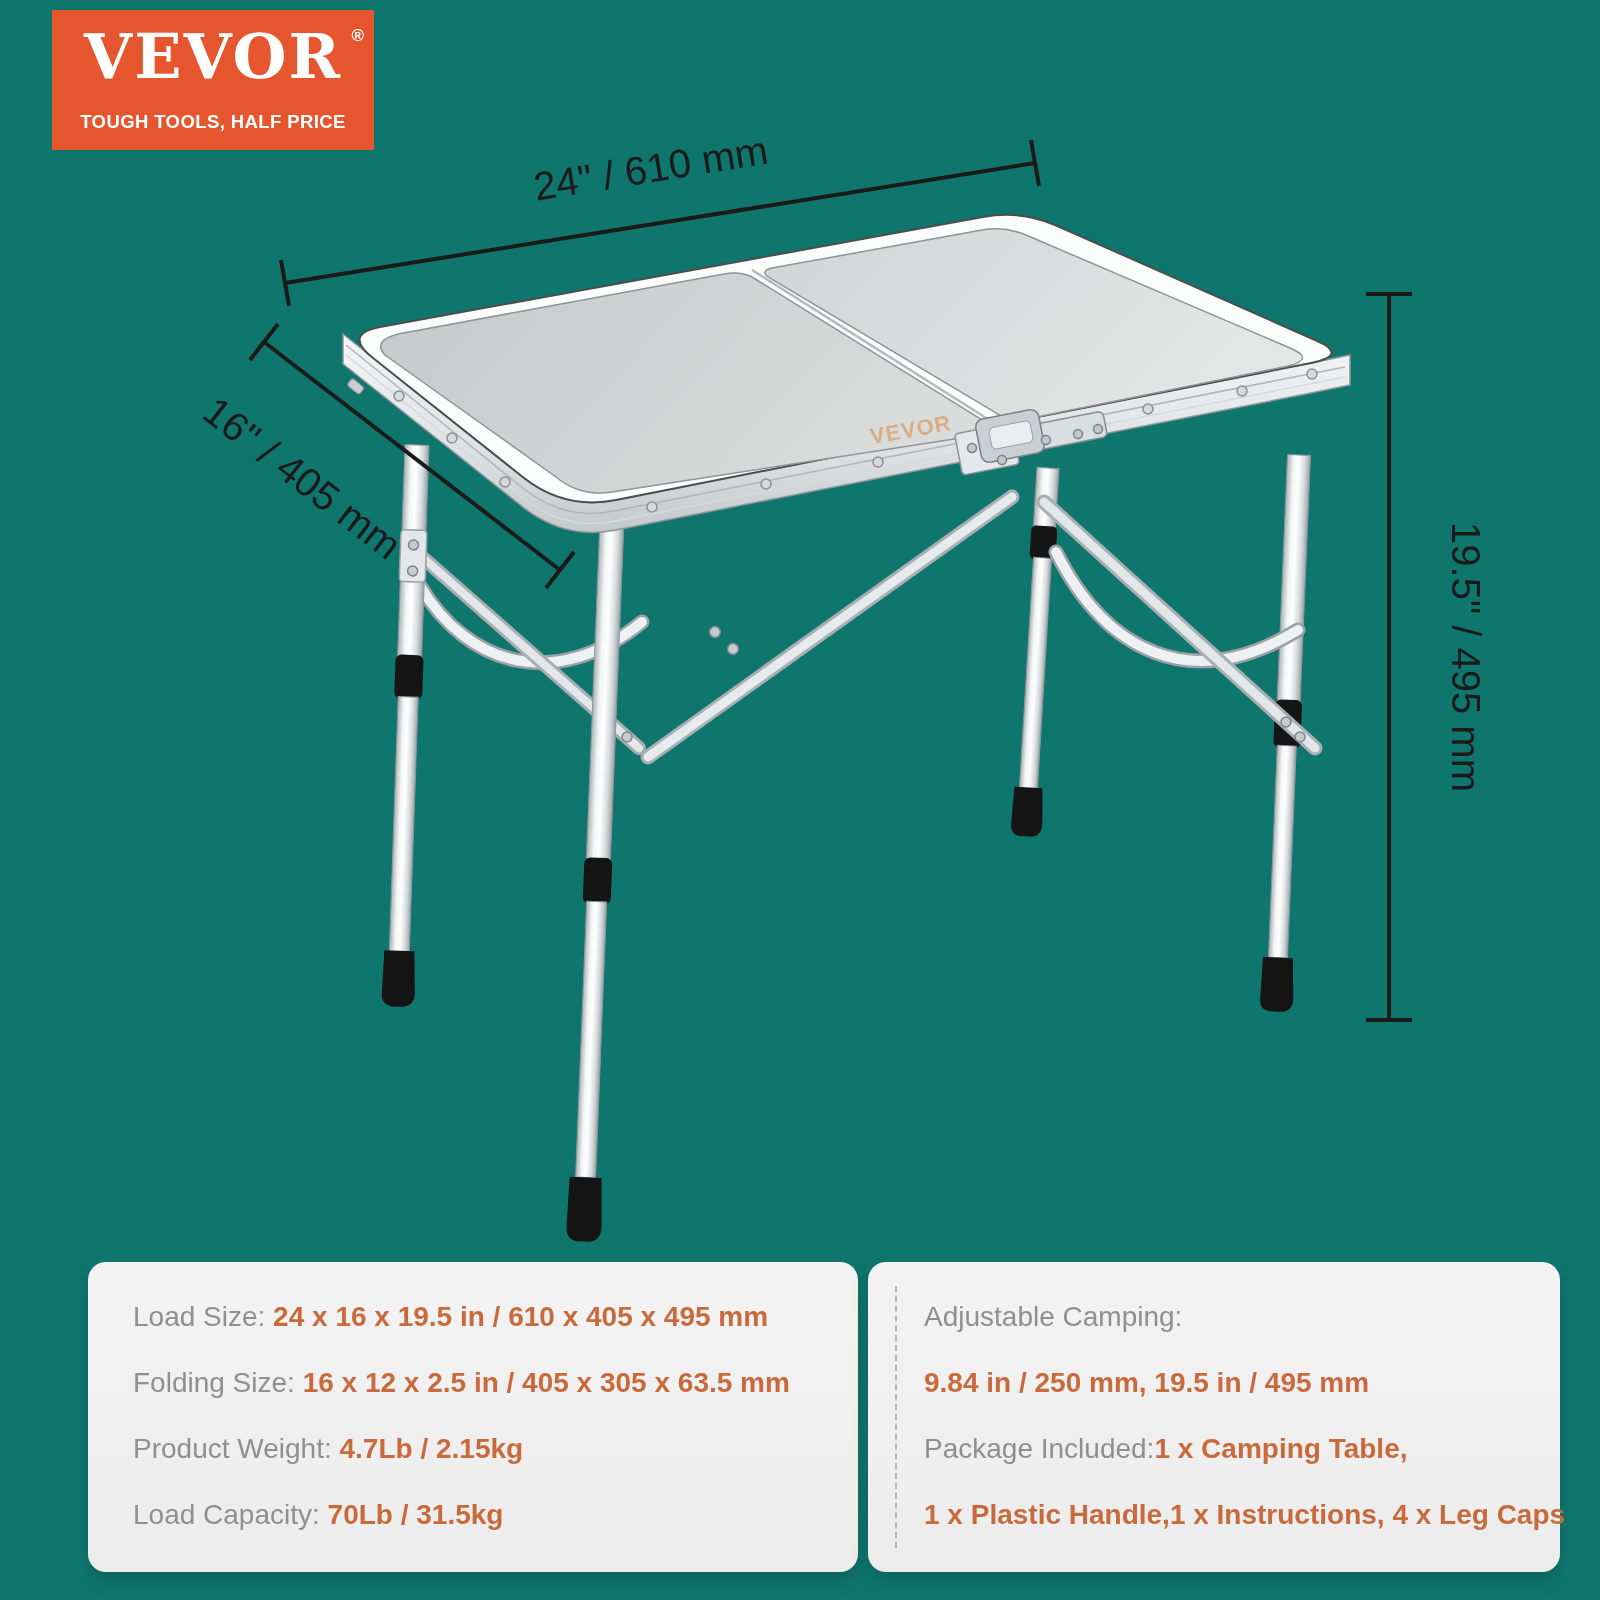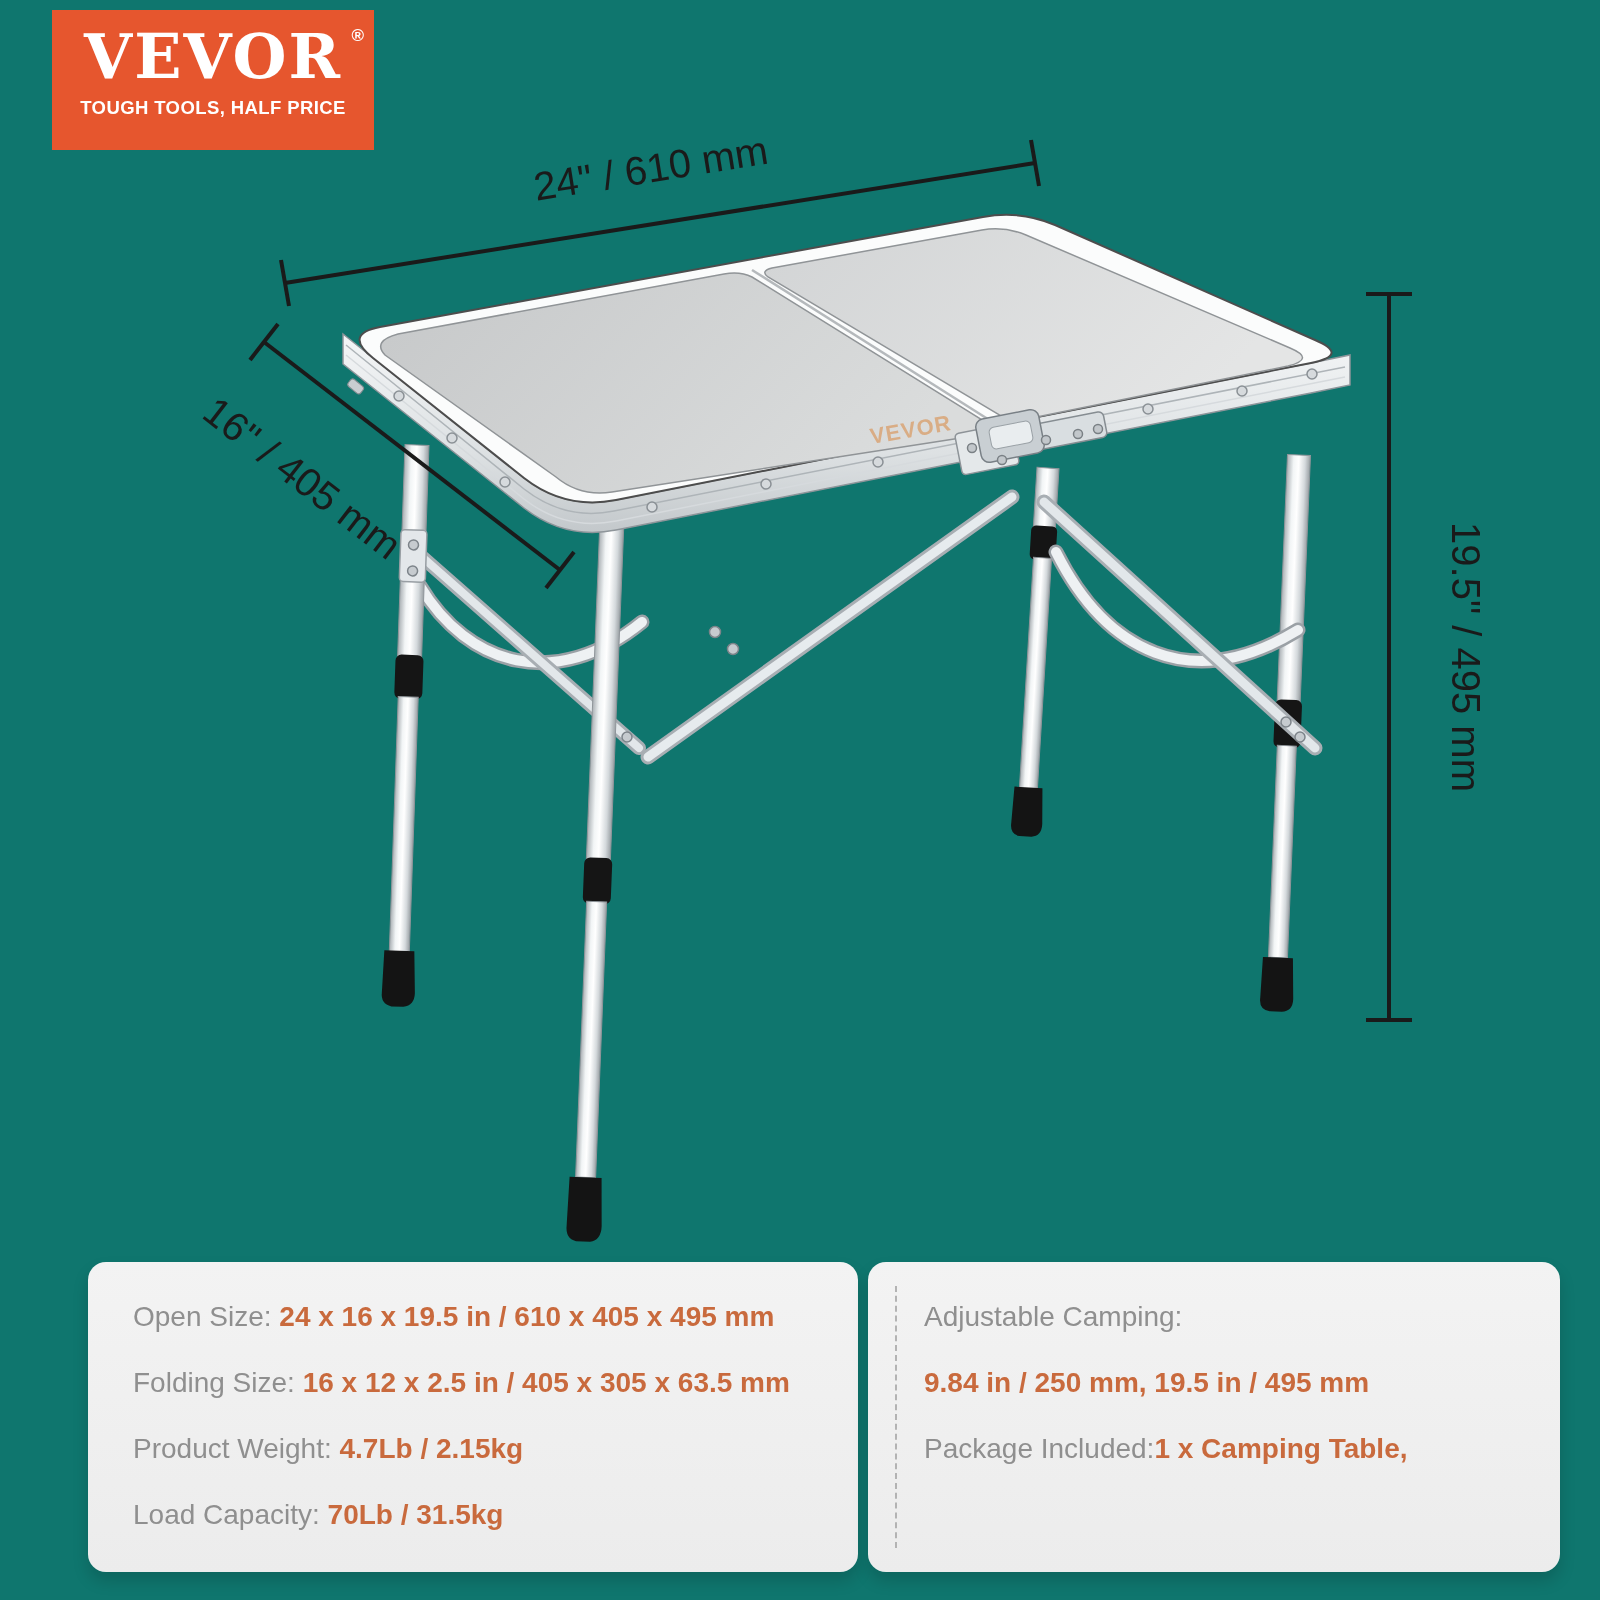--- a/index.html
+++ b/index.html
@@ -4,21 +4,21 @@
 <style>
   html,body{margin:0;padding:0;background:#ffffff;}
   .stage{position:relative;width:1600px;height:1600px;background:#0f766e;overflow:hidden;
          font-family:"Liberation Sans","DejaVu Sans",sans-serif;}
   
   .logo{position:absolute;left:52px;top:10px;width:322px;height:140px;background:#E6562E;
         color:#fff;text-align:center;}
   .logo .brand{display:block;margin-top:16px;font-family:"DejaVu Serif","Liberation Serif",serif;
         font-weight:bold;font-size:62px;line-height:1;letter-spacing:2px;}
   .logo .reg{position:absolute;top:16px;right:10px;font-size:17px;font-weight:bold;}
-  .logo .tagline{display:block;margin-top:9px;font-size:18.5px;font-weight:bold;letter-spacing:.4px;}
+  .logo .tagline{display:block;margin-top:23px;font-size:18.5px;font-weight:bold;letter-spacing:.4px;}
   
   svg.scene{position:absolute;left:0;top:0;}
   .dimtext{font-family:"Liberation Sans","DejaVu Sans",sans-serif;font-size:40px;fill:#1a1a1a;}
   .wm{font-family:"Liberation Sans",sans-serif;font-size:22px;font-weight:bold;fill:#D9A87C;opacity:.9;letter-spacing:1px;}
   
   .panel{position:absolute;top:1262px;height:310px;border-radius:18px;
          background:linear-gradient(#f3f3f3,#ececec);
          box-shadow:0 9px 16px rgba(0,0,0,.15);box-sizing:border-box;}
   .panel-left{left:88px;width:770px;padding:40px 0 0 45px;}
   .panel-right{left:868px;width:692px;padding:40px 0 0 56px;}
@@ -184,21 +184,21 @@
     <g stroke="#1a1a1a" stroke-width="4">
       <line x1="1389" y1="294" x2="1389" y2="1020"></line>
       <line x1="1366" y1="294" x2="1412" y2="294"></line>
       <line x1="1366" y1="1020" x2="1412" y2="1020"></line>
     </g>
     <text class="dimtext" text-anchor="middle" transform="translate(1452 657) rotate(90)">19.5" / 495 mm</text>
   </svg>
 
   <div class="panel panel-left">
     <div class="spec-row">
-      <span class="lab">Open Size: </span><span class="val">24 x 16 x 19.5 in / 610 x 405 x 495 mm</span>
+      <span class="lab">Load Size: </span><span class="val">24 x 16 x 19.5 in / 610 x 405 x 495 mm</span>
     </div>
     <div class="spec-row">
       <span class="lab">Folding Size: </span><span class="val">16 x 12 x 2.5 in / 405 x 305 x 63.5 mm</span>
     </div>
     <div class="spec-row">
       <span class="lab">Product Weight: </span><span class="val">4.7Lb / 2.15kg</span>
     </div>
     <div class="spec-row">
       <span class="lab">Load Capacity: </span><span class="val">70Lb / 31.5kg</span>
     </div>
@@ -208,15 +208,18 @@
     <div class="divider"></div>
     <div class="spec-row">
       <span class="lab">Adjustable Camping: </span><span class="val"></span>
     </div>
     <div class="spec-row">
       <span class="lab"></span><span class="val">9.84 in / 250 mm, 19.5 in / 495 mm</span>
     </div>
     <div class="spec-row">
       <span class="lab">Package Included:</span><span class="val">1 x Camping Table,</span>
     </div>
+    <div class="spec-row">
+      <span class="lab"></span><span class="val">1 x Plastic Handle,1 x Instructions, 4 x Leg Caps</span>
+    </div>
   </div>
 
 </div>
 
 </body></html>

